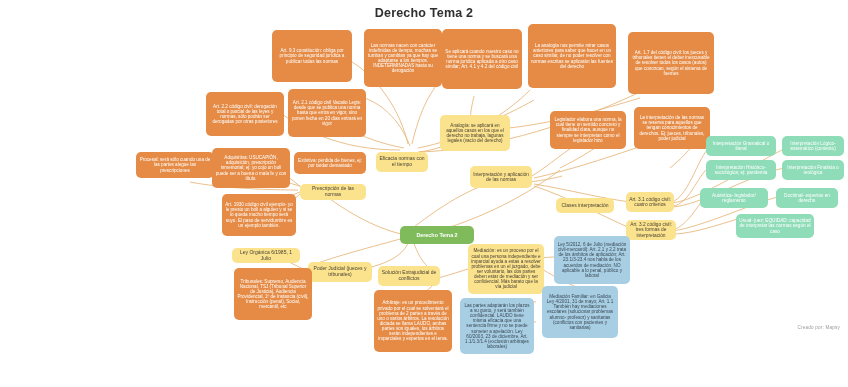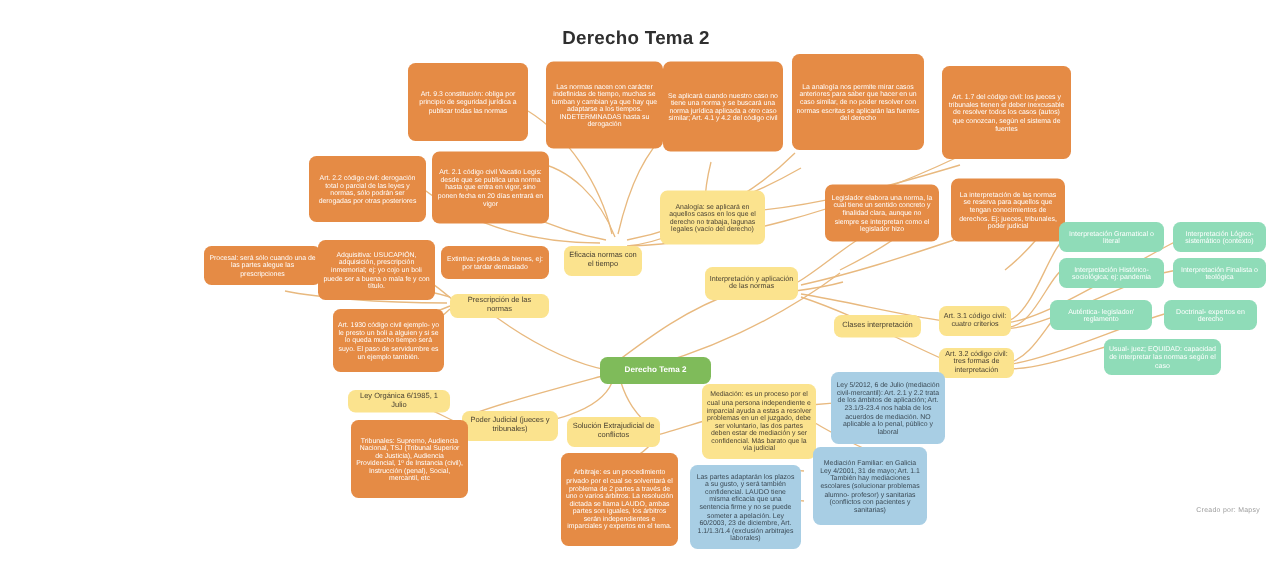--- a/index.html
+++ b/index.html
@@ -3,21 +3,21 @@
 <meta charset="utf-8">
 <style>
   html,body{margin:0;padding:0;}
   body{
     width:848px;height:387px;
     background:#ffffff;
     font-family:"Liberation Sans", sans-serif;
     overflow:hidden;
     position:relative;
   }
-  #canvas{position:absolute;left:0;top:12px;width:848px;height:334px;}
+  #canvas{position:absolute;left:0;top:0;width:848px;height:334px;}
   #edges{position:absolute;left:0;top:0;width:848px;height:387px;pointer-events:none;}
 
   .node{
     position:absolute;
     box-sizing:border-box;
     border-radius:5px;
     display:flex;
     align-items:center;
     justify-content:center;
     text-align:center;

